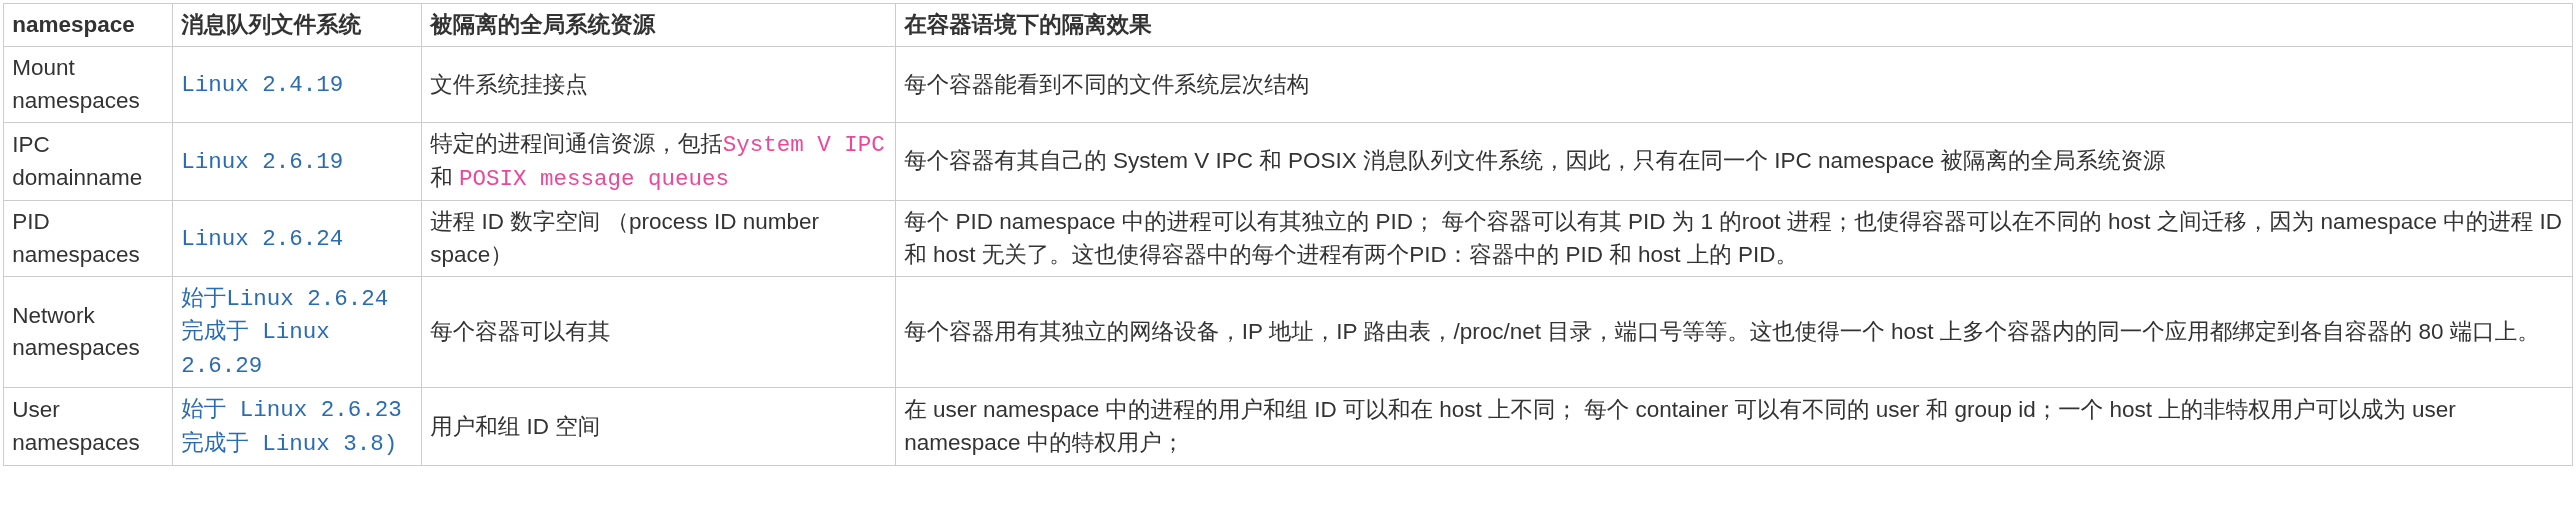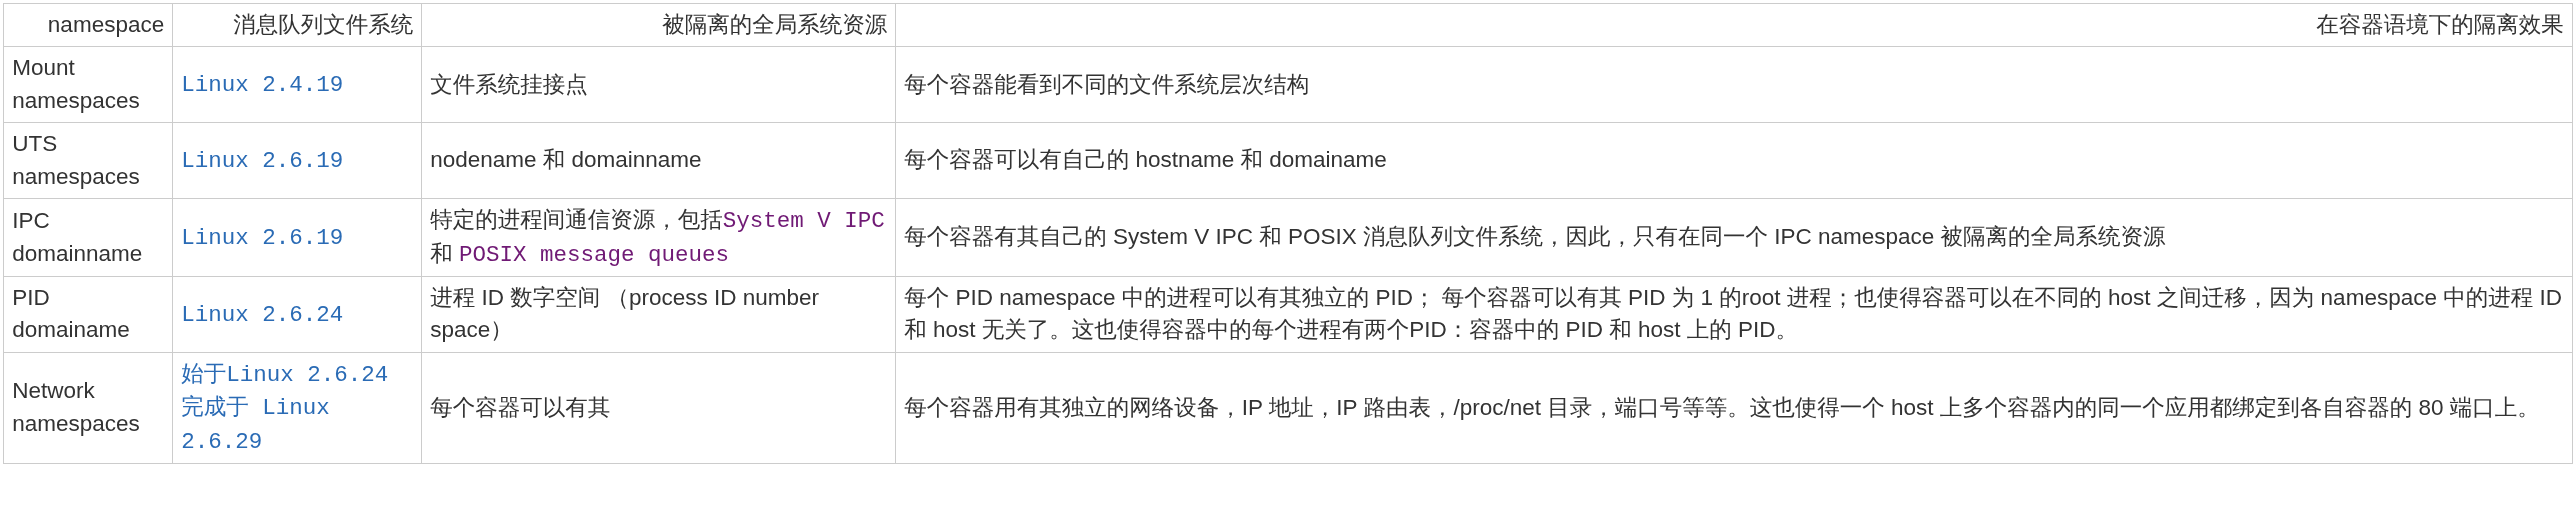--- a/index.html
+++ b/index.html
@@ -16,37 +16,37 @@
       table-layout: fixed;
     }
     th, td {
       border: 0.8px solid #ccc;
       padding: 4.8px 8px;
       text-align: left;
       vertical-align: middle;
       line-height: 1.45;
     }
     th {
-      font-weight: normal;
-      text-align: right;
+      font-weight: bold;
+      text-align: left;
       background: #fff;
     }
     .col-ns { width: 169px; }
     .col-ver { width: 249px; }
     .col-res { width: 474px; }
     .col-eff { width: auto; }
     .ns-name { font-weight: normal; }
     a.link {
       color: #2a6bb5;
       text-decoration: none;
       cursor: pointer;
       font-family: Liberation Mono, monospace;
     }
     .res-cell { color: #333; }
-    .res-cell a.link { color: #701a75; }
+    .res-cell a.link { color: #ec4899; }
   </style>
 </head>
 <body>
 
 <table>
   <colgroup>
     <col class="col-ns">
     <col class="col-ver">
     <col class="col-res">
     <col class="col-eff">
@@ -60,38 +60,38 @@
     </tr>
   </thead>
   <tbody id="tbody">
       <tr>
         <td class="ns-name">Mount namespaces</td>
         <td><a class="link">Linux 2.4.19</a></td>
         <td class="res-cell"><span>文件系统挂接点</span></td>
         <td>每个容器能看到不同的文件系统层次结构</td>
       </tr>
       <tr>
-        <td class="ns-name">UTS namespaces</td>
-        <td><a class="link">Linux 2.6.19</a></td>
-        <td class="res-cell"><span>nodename 和 domainname</span></td>
-        <td>每个容器可以有自己的 hostname 和 domainame</td>
-      </tr>
-      <tr>
         <td class="ns-name">IPC domainname</td>
         <td><a class="link">Linux 2.6.19</a></td>
         <td class="res-cell"><span>特定的进程间通信资源，包括</span><a class="link">System V IPC</a><span> 和  </span><a class="link">POSIX message queues</a></td>
         <td>每个容器有其自己的 System V IPC 和 POSIX 消息队列文件系统，因此，只有在同一个 IPC namespace 被隔离的全局系统资源</td>
       </tr>
       <tr>
-        <td class="ns-name">PID domainame</td>
+        <td class="ns-name">PID namespaces</td>
         <td><a class="link">Linux 2.6.24</a></td>
         <td class="res-cell"><span>进程 ID 数字空间 （process ID number space）</span></td>
         <td>每个 PID namespace 中的进程可以有其独立的 PID； 每个容器可以有其 PID 为 1 的root 进程；也使得容器可以在不同的 host 之间迁移，因为 namespace 中的进程 ID 和 host 无关了。这也使得容器中的每个进程有两个PID：容器中的 PID 和 host 上的 PID。</td>
       </tr>
       <tr>
         <td class="ns-name">Network namespaces</td>
         <td><a class="link">始于Linux 2.6.24 完成于 Linux 2.6.29</a></td>
         <td class="res-cell"><span>每个容器可以有其</span></td>
         <td>每个容器用有其独立的网络设备，IP 地址，IP 路由表，/proc/net 目录，端口号等等。这也使得一个 host 上多个容器内的同一个应用都绑定到各自容器的 80 端口上。</td>
       </tr>
+      <tr>
+        <td class="ns-name">User namespaces</td>
+        <td><a class="link">始于 Linux 2.6.23 完成于 Linux 3.8)</a></td>
+        <td class="res-cell"><span>用户和组 ID 空间</span></td>
+        <td> 在 user namespace 中的进程的用户和组 ID 可以和在 host 上不同； 每个 container 可以有不同的 user 和 group id；一个 host 上的非特权用户可以成为 user namespace 中的特权用户；</td>
+      </tr>
     </tbody>
 </table>
 
 
 </body></html>

